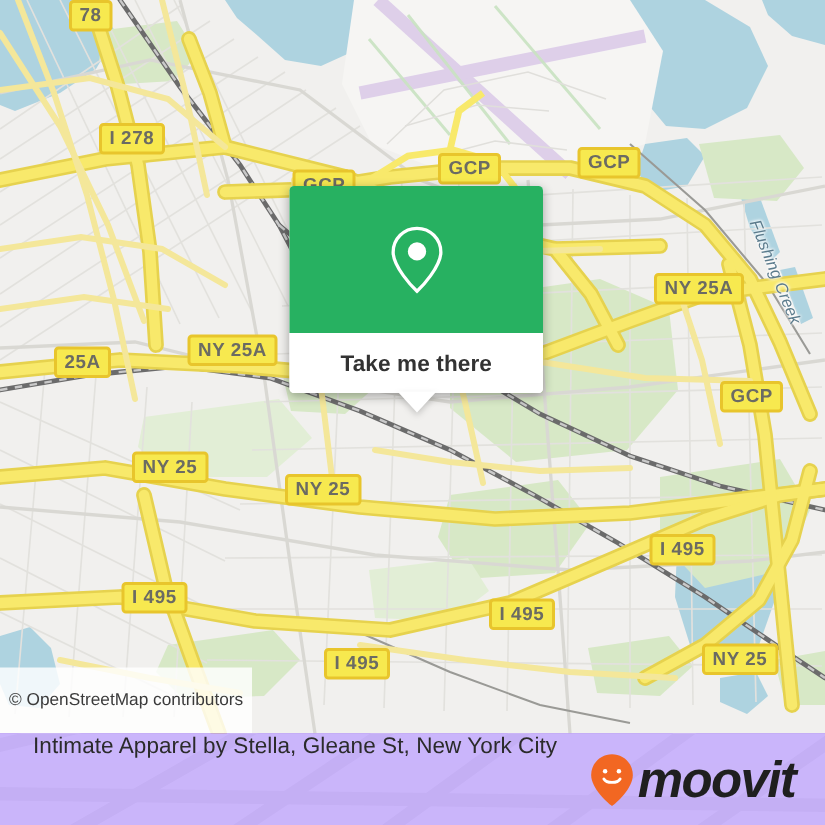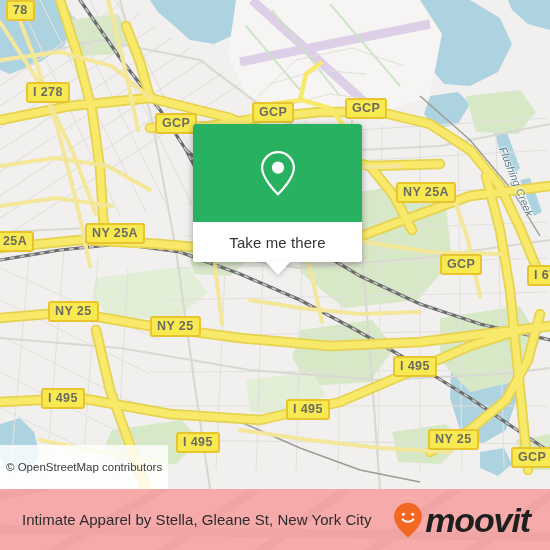--- a/index.html
+++ b/index.html
@@ -47,20 +47,21 @@
     border-radius: 3px;
     color: #6b6b63;
     font-family: "Liberation Sans", sans-serif;
     font-size: 12.5px;
     font-weight: bold;
     letter-spacing: 0.4px;
     padding: 1px 5px 2px 5px;
     line-height: 14px;
     white-space: nowrap;
     box-sizing: border-box;
+    margin-left: 40px;
   }
 
   
   .map-label {
     position: absolute;
     color: #4b4b4b;
     font-family: "Liberation Sans", sans-serif;
     font-size: 11px;
     white-space: nowrap;
     text-shadow: 0 0 3px #fff, 0 0 2px #fff, 0 0 2px #fff;
@@ -74,20 +75,21 @@
   #popup {
     position: absolute;
     left: 193px;
     top: 124px;
     width: 169px;
     height: 138px;
     border-radius: 3px;
     background: #ffffff;
     box-shadow: 0 2px 7px rgba(0,0,0,0.33);
     box-sizing: border-box;
+    font-weight: bold;
   }
   #popup-image {
     height: 98px;
     background: #27b161;
     border-radius: 3px 3px 0 0;
     display: flex;
     align-items: center;
     justify-content: center;
   }
   #popup-pin {
@@ -138,23 +140,23 @@
     white-space: nowrap;
   }
 
   
   #bottom-bar {
     position: absolute;
     left: 0;
     top: 489px;
     width: 550px;
     height: 61px;
-    background: #ef4444;
+    background: #8b5cf6;
     display: flex;
-    align-items: center;
+    align-items: flex-start;
     overflow: hidden;
   }
   #bottom-bar-watermark {
     position: absolute;
     left: 0;
     top: 0;
     width: 550px;
     height: 61px;
     opacity: 0.55;
   }

